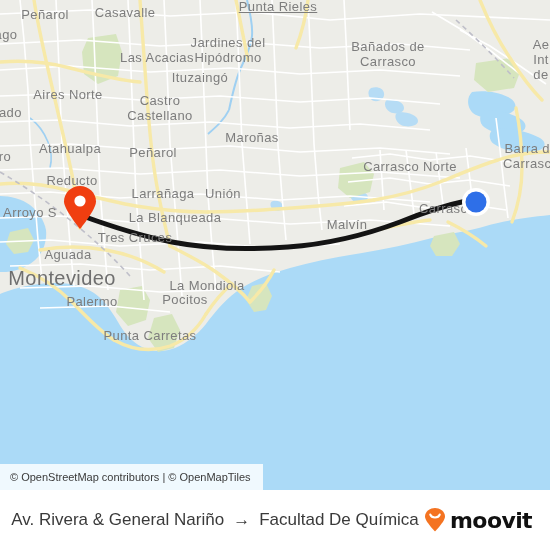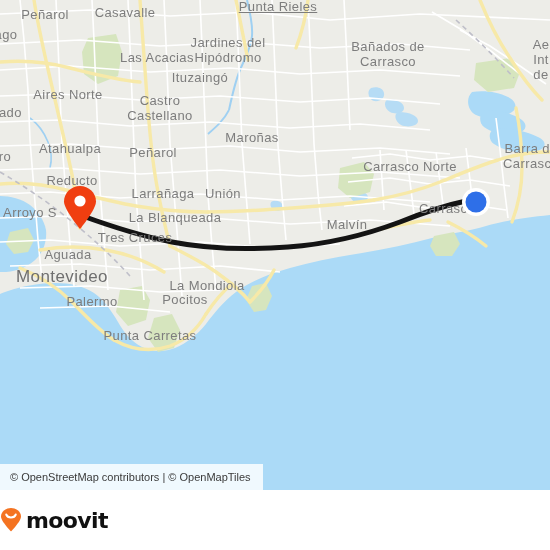--- a/index.html
+++ b/index.html
@@ -43,21 +43,21 @@
     position: absolute;
     font-family: "Liberation Sans", sans-serif;
     color: #7d7d7d;
     white-space: nowrap;
     letter-spacing: 0.4px;
     text-align: center;
     transform: translateX(-50%);
     line-height: 1.15;
     pointer-events: none;
   }
-  .map-label.lg { font-size: 17px; color: #6f6f6f; }
+  .map-label.lg { font-size: 20px; color: #6f6f6f; }
   .map-label.md { font-size: 13px; }
 
   
   #origin-marker {
     position: absolute;
     left: 63px;
     top: 186px;
     width: 34px;
     height: 44px;
   }
@@ -333,20 +333,25 @@
         <circle cx="15" cy="15" r="10.5" fill="#2E6FE8"></circle>
       </svg>
     </div>
 
 
     <div id="map-attribution">© OpenStreetMap contributors | © OpenMapTiles</div>
   </div>
 
   <div id="footer">
 
+    <div id="route-summary">
+      <span>Av. Rivera &amp; General Nariño</span>
+      <span class="arrow">→</span>
+      <span>Facultad De Química</span>
+    </div>
 
     <div id="moovit-logo">
       <span>
         <svg width="22" height="24" viewBox="0 0 22 24" style="display:block">
           <path d="M11,23.5 C11,23.5 21,13.5 21,8.6 C21,3.85 16.52,0 11,0
                    C5.48,0 1,3.85 1,8.6 C1,13.5 11,23.5 11,23.5 Z" fill="#F47321"></path>
           <path d="M6.3,6.6 C7.6,10.4 14.4,10.4 15.7,6.6" stroke="#FFFFFF" stroke-width="2.1" fill="none" stroke-linecap="round"></path>
         </svg>
       </span>
       <span id="moovit-wordmark">moovit</span>

